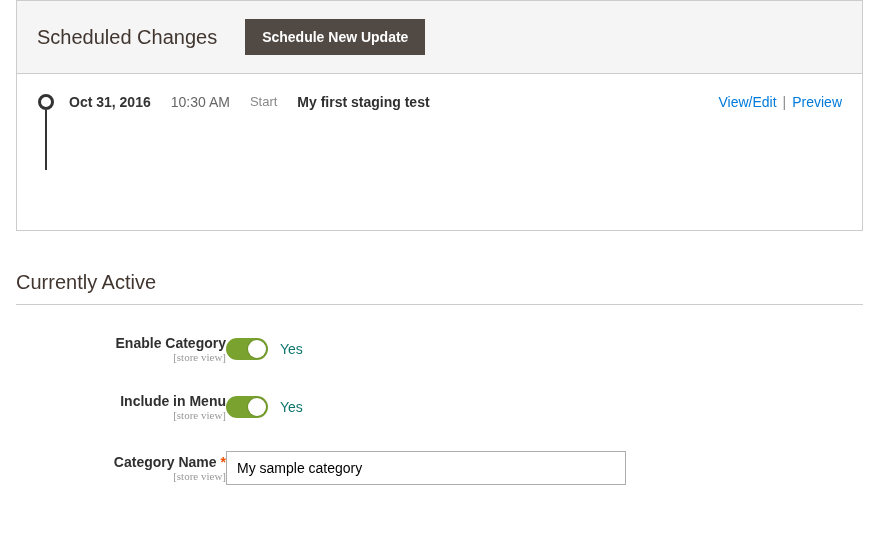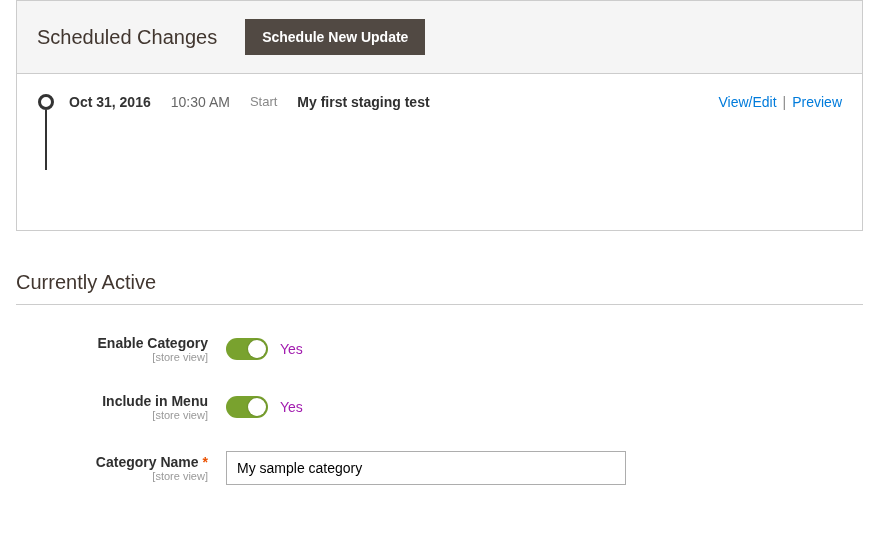--- a/index.html
+++ b/index.html
@@ -98,32 +98,32 @@
       margin: 0 16px 30px 16px;
     }
     .form-row {
       display:flex;
       align-items:center;
       margin: 0 16px 30px 16px;
     }
     .form-label-col {
       width: 210px;
       text-align: right;
-      padding-right: 18px;
     }
     .form-label {
       font-weight:600;
       font-size:14px;
       color:#303030;
       display:block;
     }
     .form-scope {
       font-size:11px;
       color:#999;
       display:block;
+      font-family:Liberation Serif, serif;
     }
     .required-mark { color:#eb5202; margin-left:4px; font-weight:700; }
     .form-field-col {
       display:flex;
       align-items:center;
       gap:12px;
     }
     .toggle {
       width: 42px;
       height: 22px;
@@ -135,21 +135,21 @@
     .toggle-knob {
       position:absolute;
       right:2px;
       top:2px;
       width:18px;
       height:18px;
       background:#fff;
       border-radius:50%;
       box-shadow: 0 0 2px rgba(0,0,0,0.3);
     }
-    .toggle-text { color:#a21caf; }
+    .toggle-text { color:#0f766e; }
     .text-input {
       border:1px solid #adadad;
       padding: 8px 10px;
       font-size:14px;
       width: 400px;
     }
   </style>
 </head>
 <body>
 

